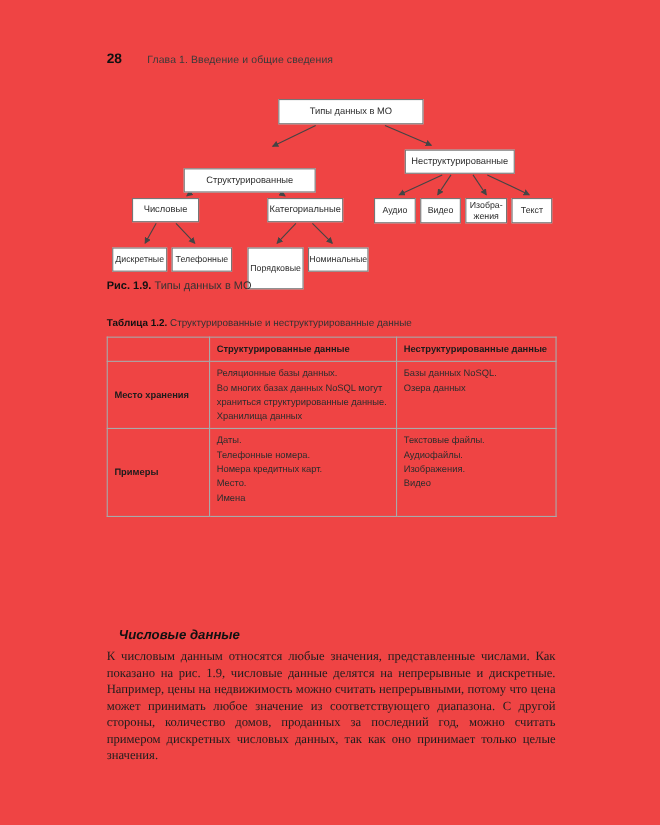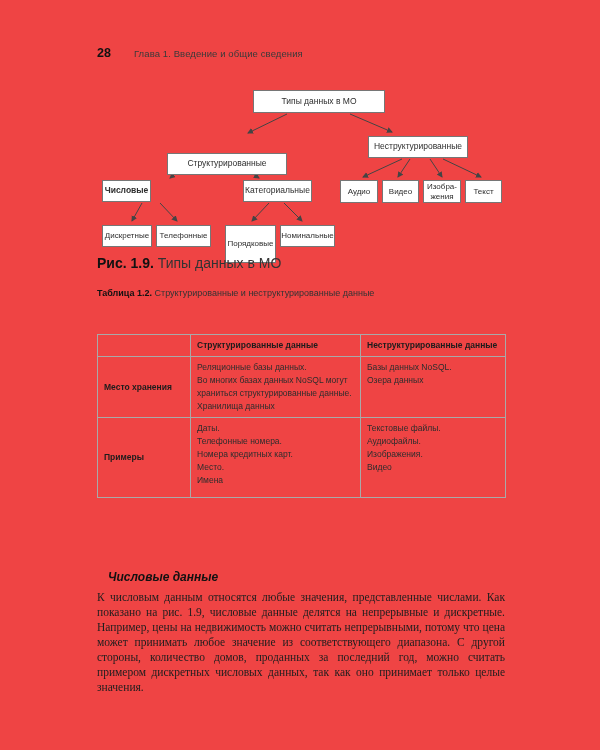--- a/index.html
+++ b/index.html
@@ -12,28 +12,28 @@
   .hdr .chap{font-size:9.5px;color:#3a3a3a;margin-left:23px;letter-spacing:.1px;}
 
   
   .dwrap{position:absolute;left:0;top:0;width:600px;height:280px;}
   .dwrap svg{position:absolute;left:0;top:0;}
   .dbox{position:absolute;box-sizing:border-box;border:1px solid #767676;background:#fff;
         display:flex;align-items:center;justify-content:center;text-align:center;
         font-size:8.5px;line-height:9.5px;color:#2d2d2d;white-space:pre-line;}
   .dbox.small{font-size:8px;}
 
-  .figcap{position:absolute;left:97px;top:255px;font-size:14px;color:#333;}
+  .figcap{position:absolute;left:97px;top:255px;font-size:10px;color:#333;}
   .figcap b{color:#111;}
 
   
   .tabcap{position:absolute;left:97px;top:288px;font-size:9px;color:#333;}
   .tabcap b{color:#111;}
   table.t{position:absolute;left:97px;top:306px;border-collapse:collapse;table-layout:fixed;
-          width:408px;font-size:8.5px;line-height:13px;color:#2d2d2d;margin-top:28px;}
+          width:408px;font-size:8.5px;line-height:13px;color:#2d2d2d;}
   table.t td,table.t th{border:1px solid #a9a9a9;padding:4px 6px;box-sizing:border-box;
           text-align:left;font-weight:normal;}
   table.t th{font-weight:bold;vertical-align:middle;color:#1c1c1c;}
   table.t td.lbl{font-weight:bold;vertical-align:middle;color:#1c1c1c;}
   table.t td.val{vertical-align:top;white-space:pre-line;}
 
   
   .para{position:absolute;left:97px;width:408px;font-family:"Liberation Serif",serif;
         font-size:11.5px;line-height:15px;color:#1e1e1e;text-align:justify;}
   .shead{position:absolute;left:108px;top:570px;font-weight:bold;font-style:italic;
@@ -67,21 +67,21 @@
         <line x1="443" y1="159" x2="481" y2="177"></line>
         <line x1="142" y1="203" x2="132" y2="221"></line>
         <line x1="160" y1="203" x2="177" y2="221"></line>
         <line x1="269" y1="203" x2="252" y2="221"></line>
         <line x1="284" y1="203" x2="302" y2="221"></line>
       </g>
     </svg>
     <div class="dbox" style="left:253px;top:90px;width:132px;height:23px;">Типы данных в МО</div>
     <div class="dbox" style="left:167px;top:136px;width:120px;height:22px;margin-top:17px;">Структурированные</div>
     <div class="dbox" style="left:368px;top:136px;width:100px;height:22px;">Неструктурированные</div>
-    <div class="dbox" style="left:102px;top:180px;width:49px;height:22px;font-weight:bold;">Числовые</div>
+    <div class="dbox" style="left:120px;top:180px;width:61px;height:22px;">Числовые</div>
     <div class="dbox" style="left:243px;top:180px;width:69px;height:22px;">Категориальные</div>
     <div class="dbox small" style="left:340px;top:180px;width:38px;height:23px;">Аудио</div>
     <div class="dbox small" style="left:382px;top:180px;width:37px;height:23px;">Видео</div>
     <div class="dbox small" style="left:423px;top:180px;width:38px;height:23px;">Изобра-
 жения</div>
     <div class="dbox small" style="left:465px;top:180px;width:37px;height:23px;">Текст</div>
     <div class="dbox small" style="left:102px;top:225px;width:50px;height:22px;">Дискретные</div>
     <div class="dbox small" style="left:156px;top:225px;width:55px;height:22px;">Телефонные</div>
     <div class="dbox small" style="left:225px;top:225px;width:51px;height:38px;">Порядковые</div>
     <div class="dbox small" style="left:280px;top:225px;width:55px;height:22px;">Номинальные</div>

